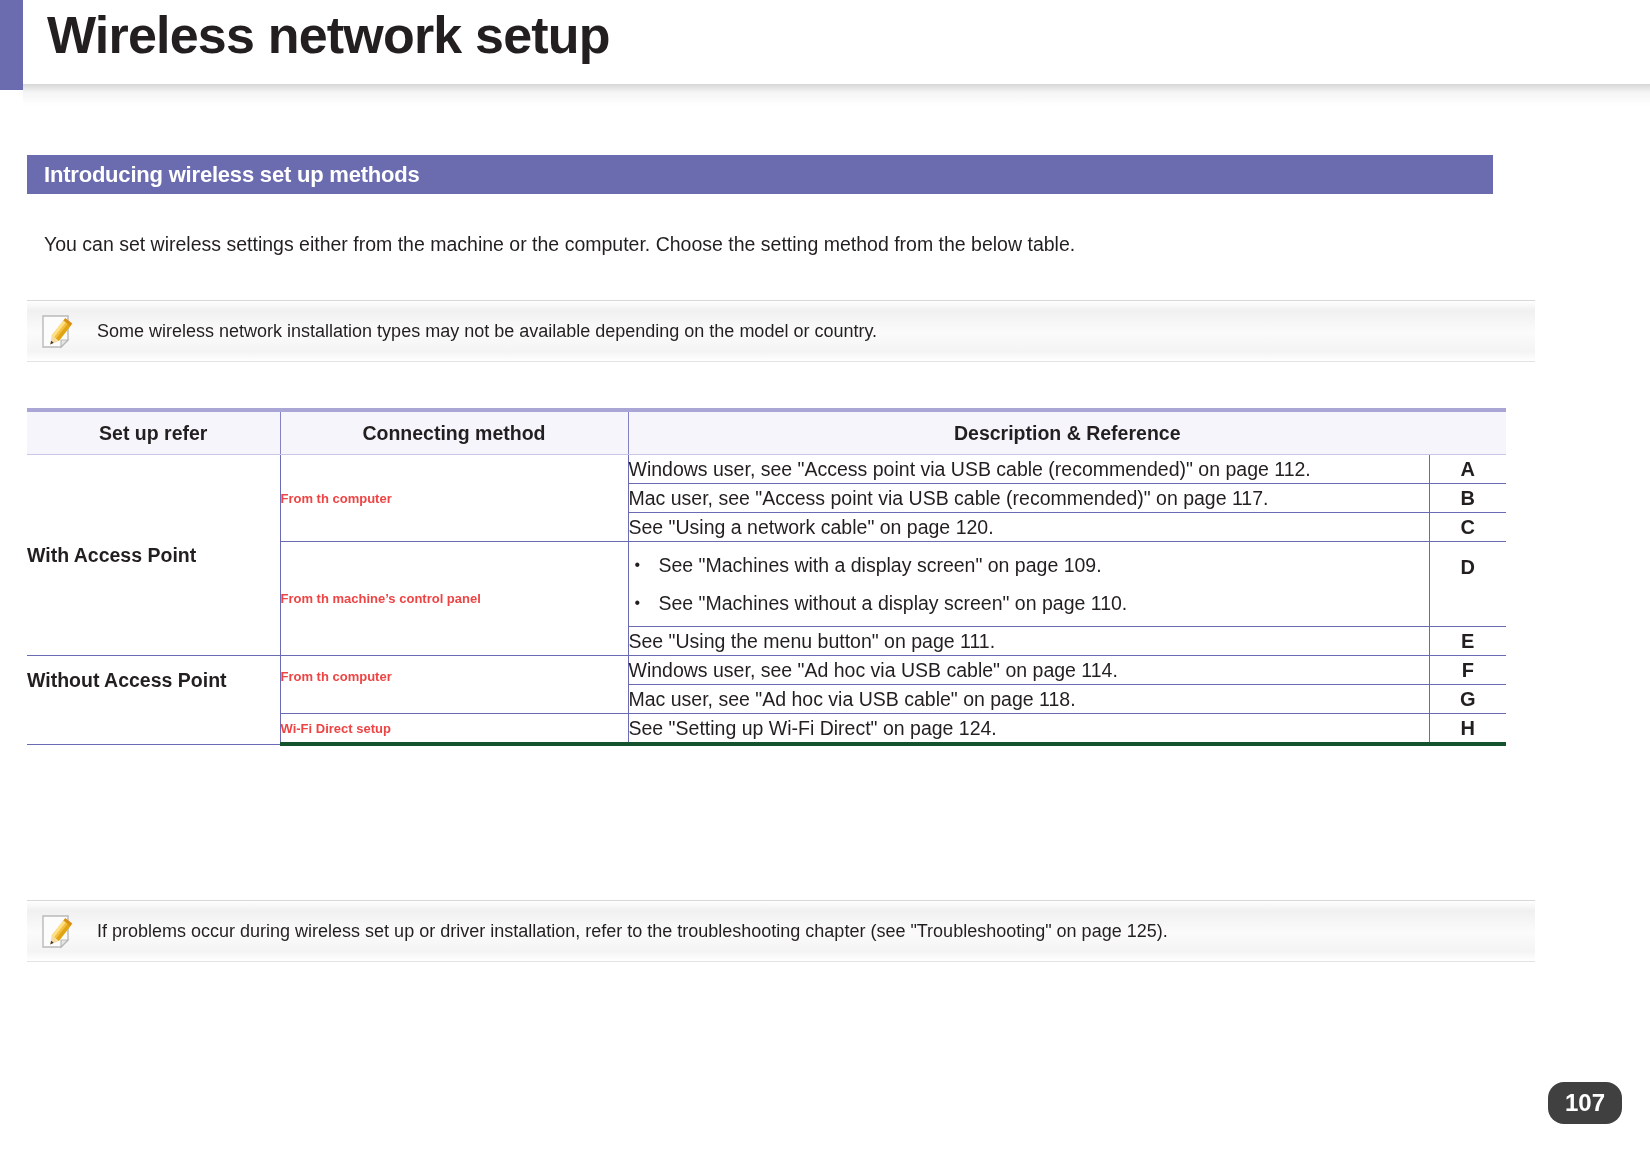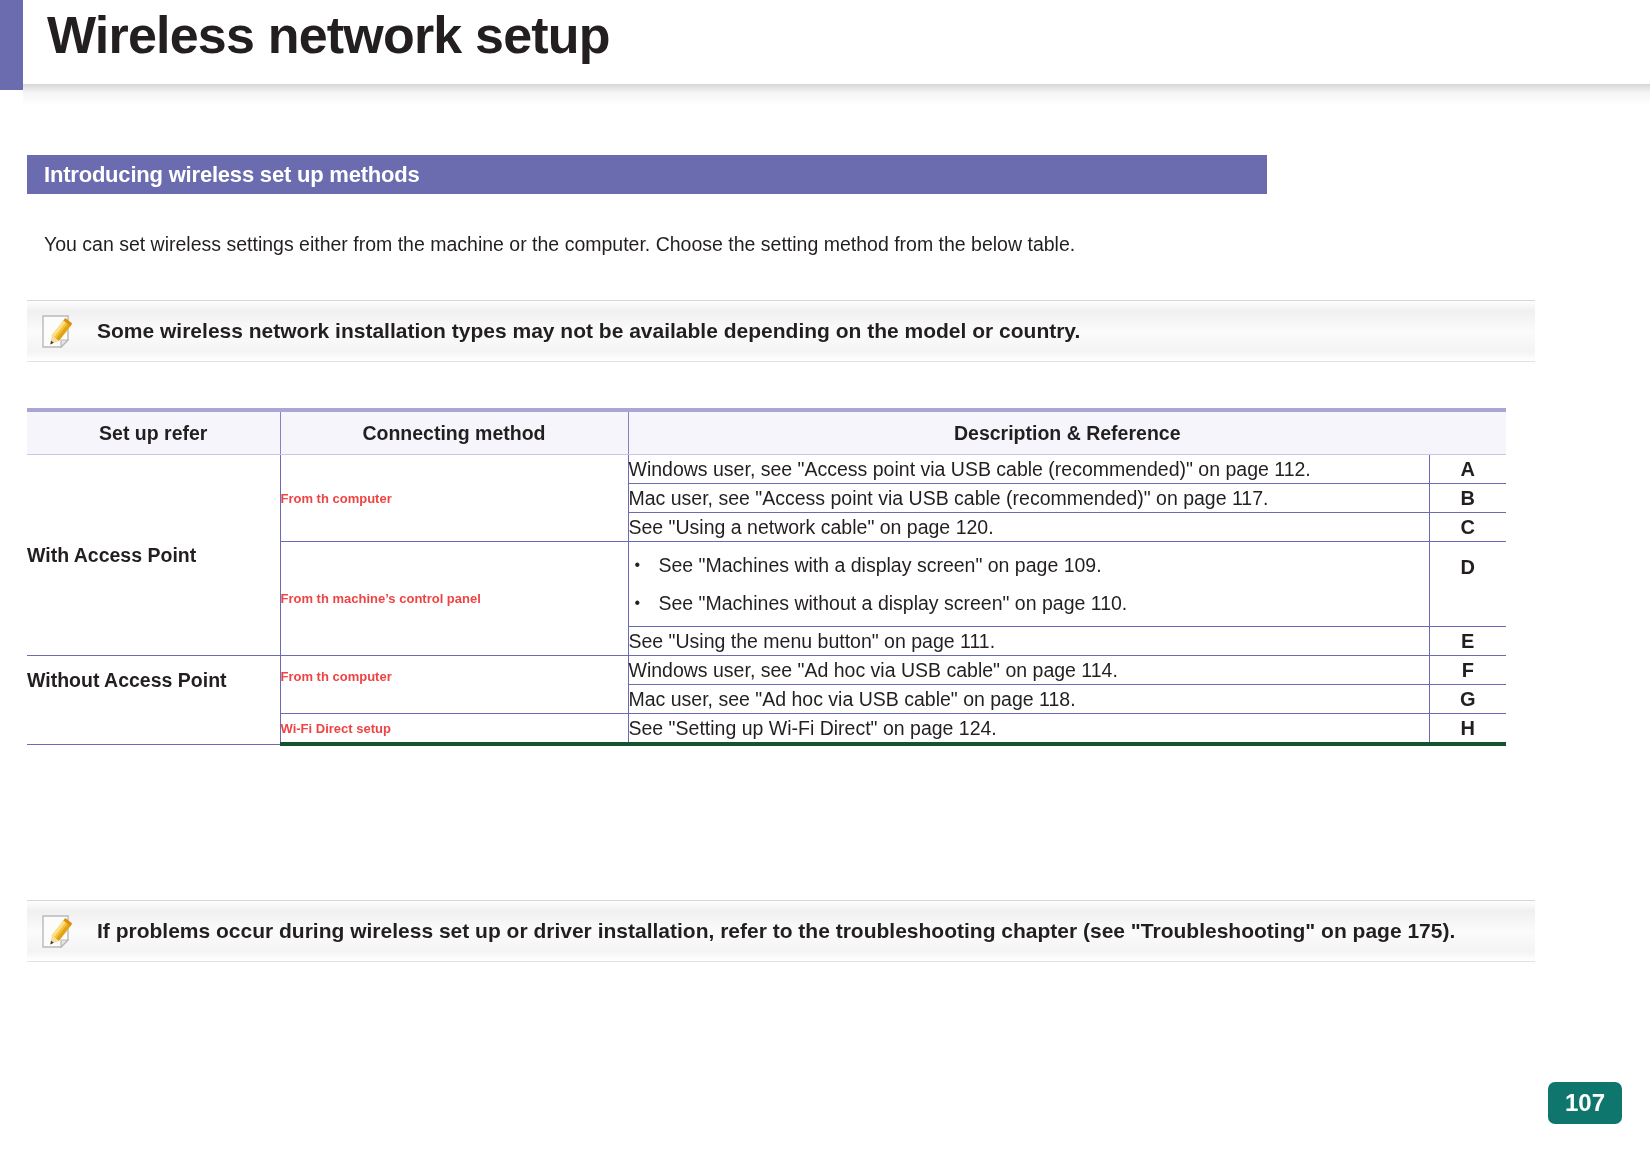--- a/index.html
+++ b/index.html
@@ -49,21 +49,21 @@
     width: 1627px;
     height: 22px;
     background: linear-gradient(to bottom, rgba(120,120,120,0.30) 0%, rgba(170,170,170,0.12) 38%, rgba(255,255,255,0) 100%);
   }
 
   
   .section-bar {
     position: absolute;
     left: 27px;
     top: 155px;
-    width: 1240px;
+    width: 1466px;
     height: 39px;
     background: #6b6bb0;
   }
   .section-bar-label {
     position: absolute;
     left: 17px;
     top: 0;
     line-height: 39px;
     font-size: 22px;
     font-weight: bold;
@@ -104,24 +104,23 @@
     height: 37px;
   }
   .note-text {
     position: absolute;
     left: 70px;
     top: 0;
     right: 14px;
     height: 100%;
     display: flex;
     align-items: center;
-    font-size: 21px;
+    font-size: 18px;
     line-height: 26px;
     color: #231f20;
-    font-weight: bold;
   }
 
   
   .table-wrap {
     position: absolute;
     left: 27px;
     top: 408px;
     width: 1479px;
   }
   table.setup-table {
@@ -217,22 +216,22 @@
     font-weight: bold;
     color: #6b6bb0;
     white-space: nowrap;
   }
   .footer-page {
     position: absolute;
     right: 28px;
     top: 0;
     width: 74px;
     height: 42px;
-    background: #0f766e;
-    border-radius: 7px;
+    background: #404040;
+    border-radius: 16px;
     color: #ffffff;
     font-size: 24px;
     font-weight: bold;
     display: flex;
     align-items: center;
     justify-content: center;
   }
 </style>
 </head>
 <body>
@@ -340,18 +339,18 @@
       <g transform="translate(8,4) rotate(38 12 12)">
         <rect x="8" y="2" width="9" height="20" fill="#f5c13c"></rect>
         <rect x="13.5" y="2" width="3.5" height="20" fill="#e0a417"></rect>
         <rect x="8" y="2" width="3" height="20" fill="#fde08a"></rect>
         <polygon points="8,22 17,22 12.5,30" fill="#f7dca1"></polygon>
         <polygon points="10.8,26.6 14.2,26.6 12.5,30" fill="#3a3a3a"></polygon>
         <rect x="8" y="0" width="9" height="3" fill="#d98f12"></rect>
       </g>
     </svg>
   </span>
-  <div class="note-text">If problems occur during wireless set up or driver installation, refer to the troubleshooting chapter (see "Troubleshooting" on page 175).</div>
+  <div class="note-text">If problems occur during wireless set up or driver installation, refer to the troubleshooting chapter (see "Troubleshooting" on page 125).</div>
 </div>
 
 <div class="footer">
   <div class="footer-page">107</div>
 </div>
 
 </body></html>

